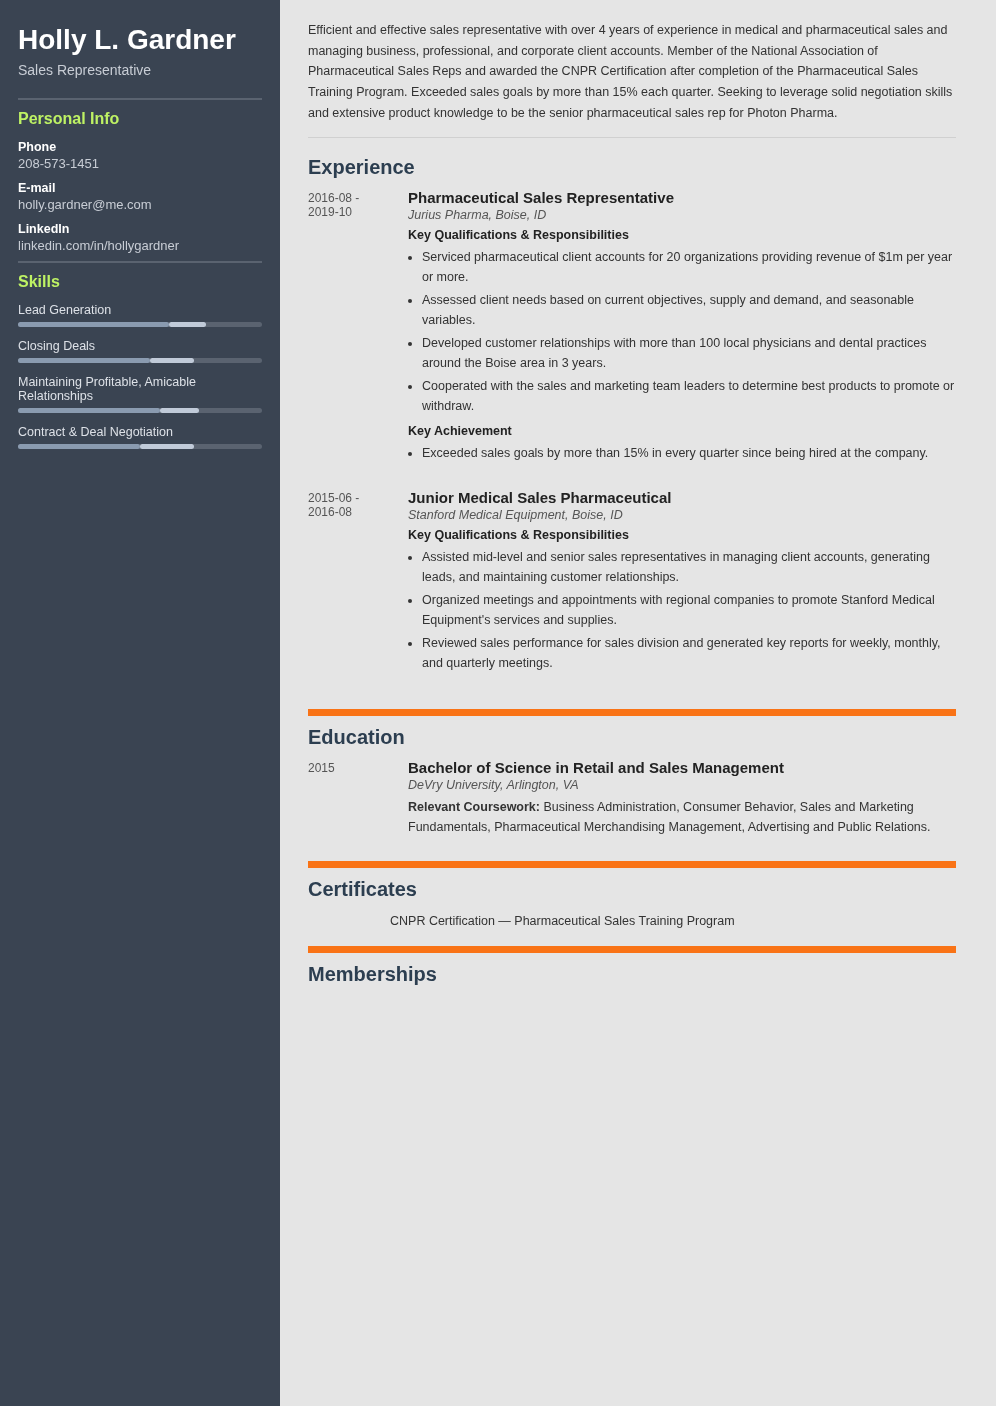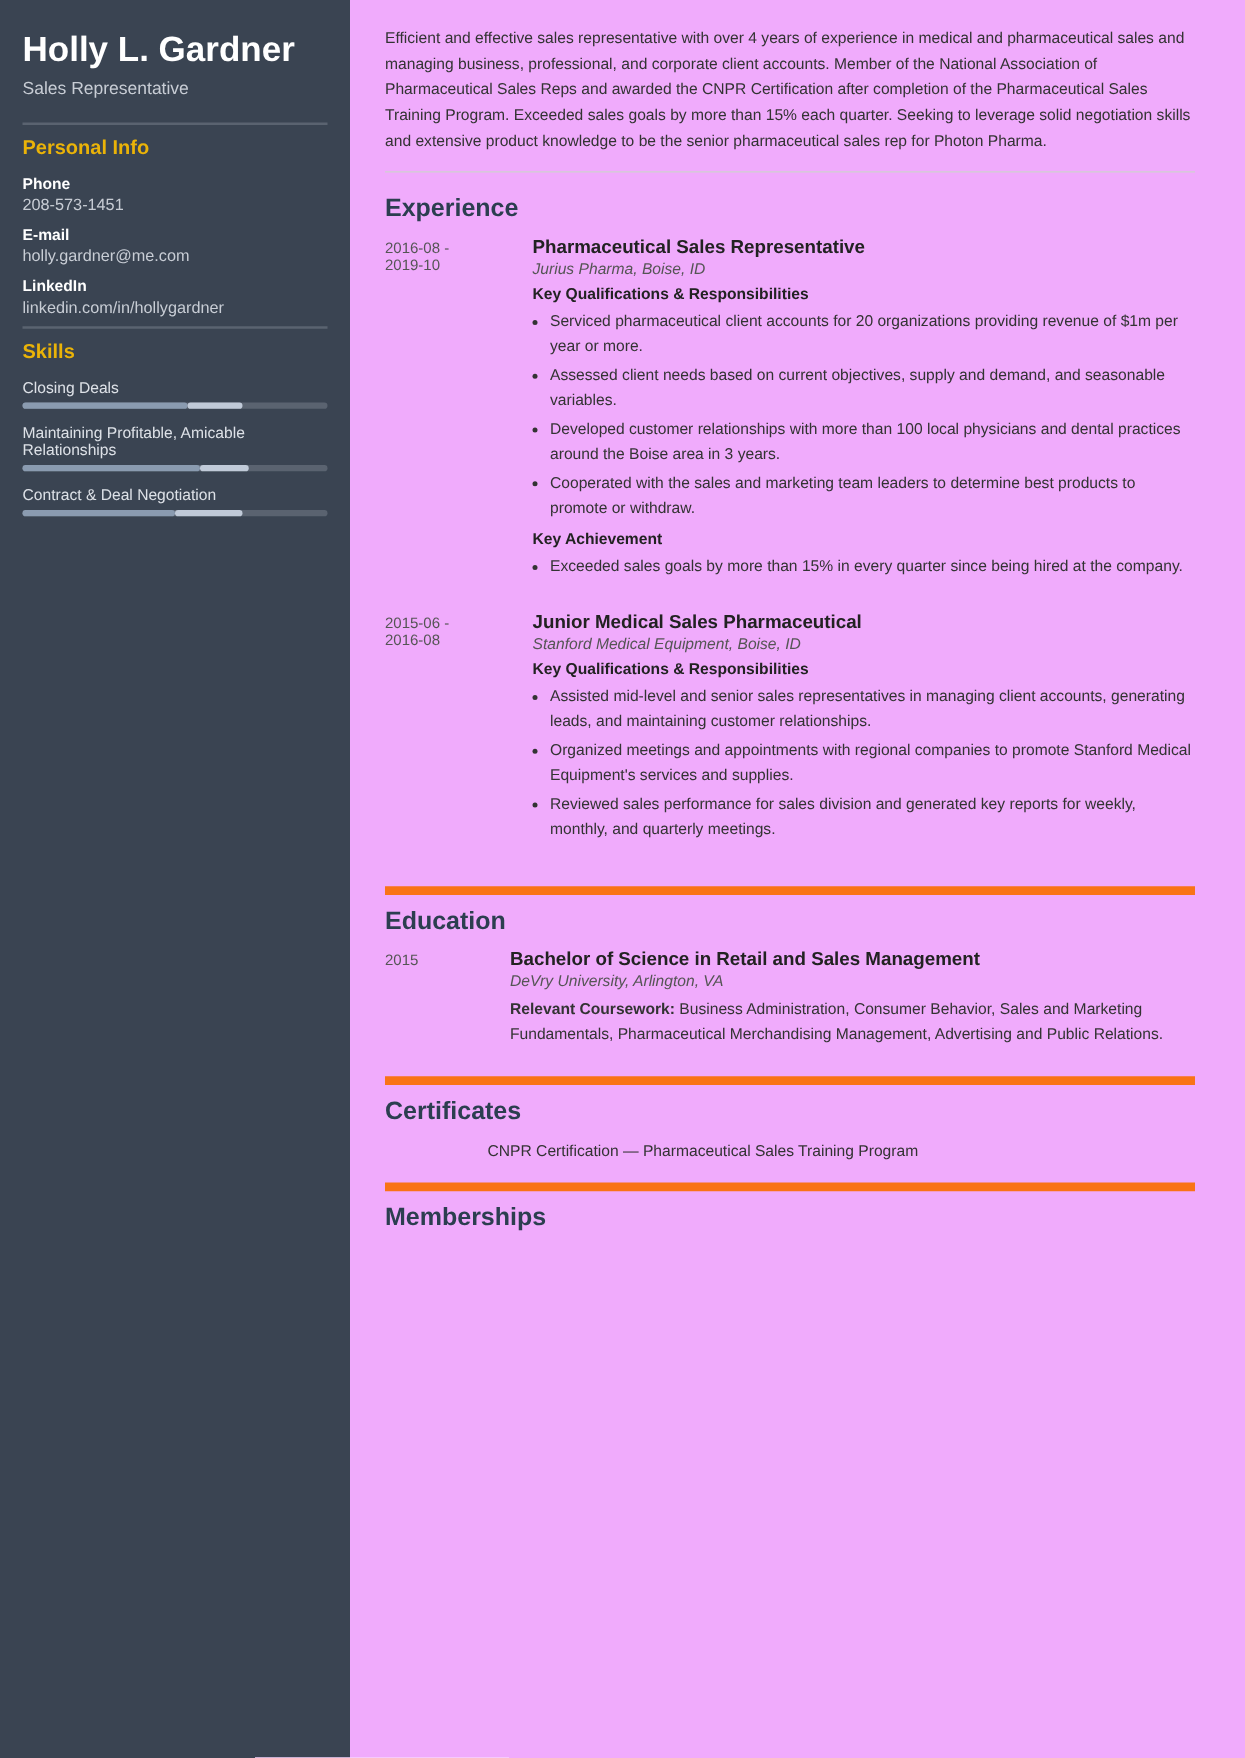--- a/index.html
+++ b/index.html
@@ -20,21 +20,21 @@
       margin-bottom: 6px;
     }
     .sidebar-title {
       font-size: 14px;
       color: #c8cdd5;
       margin-bottom: 20px;
     }
     .sidebar-section-title {
       font-size: 16px;
       font-weight: 700;
-      color: #eab308;
+      color: #bef264;
       border-top: 2px solid #5a6370;
       padding-top: 10px;
       margin-top: 8px;
       margin-bottom: 12px;
     }
     .info-label {
       font-weight: 700;
       font-size: 12.5px;
       color: #fff;
       margin-top: 10px;
@@ -69,40 +69,40 @@
       border-radius: 3px;
       background: #c0cad8;
       position: absolute;
       top: 0;
     }
 
     
     .main {
       flex: 1;
       padding: 20px 40px 30px 28px;
-      background: #f0abfc;
+      background: #e5e5e5;
     }
     .summary {
       font-size: 12.5px;
       line-height: 1.65;
       color: #333;
       margin-bottom: 18px;
       border-bottom: 1px solid #d0d0d0;
       padding-bottom: 14px;
     }
     .section-title {
       font-size: 20px;
       font-weight: 700;
       color: #2c3e50;
       margin-bottom: 10px;
       margin-top: 4px;
     }
     .exp-block {
       display: flex;
-      gap: 36px;
+      gap: 18px;
       margin-bottom: 18px;
       justify-content: space-between;
     }
     .exp-dates {
       min-width: 82px;
       font-size: 12px;
       color: #555;
       padding-top: 2px;
       white-space: nowrap;
     }
@@ -199,20 +199,27 @@
     <div class="info-value">holly.gardner@me.com</div>
   </div>
   <div>
     <div class="info-label">LinkedIn</div>
     <div class="info-value">linkedin.com/in/hollygardner</div>
   </div>
 
   <div class="sidebar-section-title">Skills</div>
 
   <div id="skills-container">
+      <div>
+        <div class="skill-name">Lead Generation</div>
+        <div class="skill-bar-bg">
+          <div class="skill-bar-fill" style="width: 62%;"></div>
+          <div class="skill-bar-accent" style="left: 62%; width: 15%;"></div>
+        </div>
+      </div>
       <div>
         <div class="skill-name">Closing Deals</div>
         <div class="skill-bar-bg">
           <div class="skill-bar-fill" style="width: 54%;"></div>
           <div class="skill-bar-accent" style="left: 54%; width: 18%;"></div>
         </div>
       </div>
       <div>
         <div class="skill-name">Maintaining Profitable, Amicable Relationships</div>
         <div class="skill-bar-bg">

